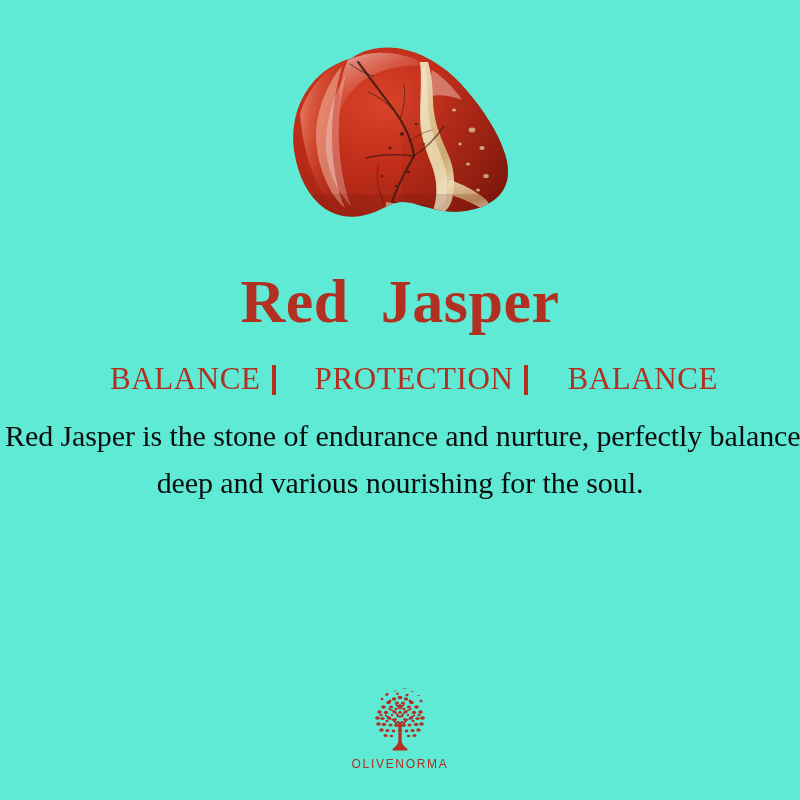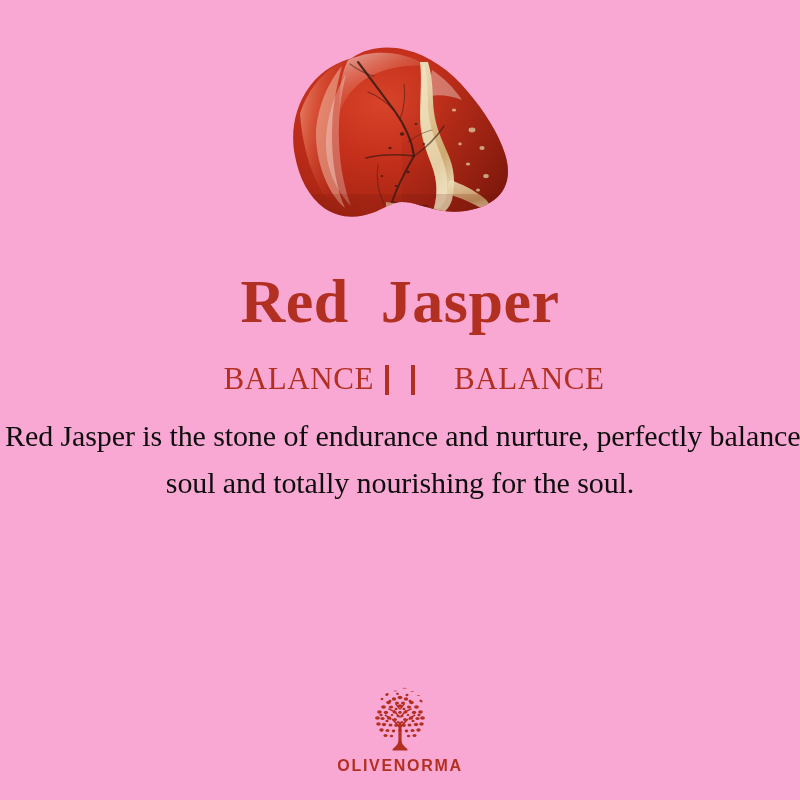--- a/index.html
+++ b/index.html
@@ -12,21 +12,21 @@
     height: 800px;
     background: #ffffff;
     font-family: "Liberation Serif", "DejaVu Serif", serif;
     overflow: hidden;
   }
 
   .page {
     position: relative;
     width: 800px;
     height: 800px;
-    background: #f9a8d4;
+    background: #5eead4;
     display: flex;
     flex-direction: column;
     align-items: center;
   }
 
   
   .stone-area {
     position: relative;
     width: 800px;
     height: 268px;
@@ -104,22 +104,22 @@
     top: 684px;
     display: flex;
     flex-direction: column;
     align-items: center;
   }
   .logo-mark { display: block; width: 78px; height: 70px; }
   .logo-word {
     margin-top: 4px;
     color: #b23022;
     font-family: "Liberation Sans", "DejaVu Sans", sans-serif;
-    font-size: 16px;
-    font-weight: 700;
+    font-size: 12px;
+    font-weight: 400;
     letter-spacing: 1.7px;
     line-height: 1;
   }
 </style>
 </head>
 <body>
 
 <div class="page">
 
   <div class="stone-area">
@@ -235,27 +235,28 @@
         <path d="M0 150 L250 150 L250 186 L0 186 Z" fill="#6f1409" opacity="0.18"></path>
       </g>
     </svg>
   </div>
 
   <h1 class="title">Red Jasper</h1>
 
   <div class="keywords">
     <span class="kw">BALANCE</span>
     <span class="sep"></span>
+    <span class="kw">PROTECTION</span>
     <span class="sep"></span>
     <span class="kw">BALANCE</span>
   </div>
 
   <div class="body-copy">
     <span class="ln">Red Jasper is the stone of endurance and nurture, perfectly balance</span>
-    <span class="ln">soul and totally nourishing for the soul.</span>
+    <span class="ln">deep and various nourishing for the soul.</span>
   </div>
 
   <div class="logo">
     <svg class="logo-mark" viewBox="0 0 78 70" aria-label="Olive tree">
       <g fill="#b23022">
 
         <path d="M37.4 38 L37.4 56 C37.4 59, 36.2 61, 33.6 63.2
                  L31.6 64.9 L31.6 66.4 L46.4 66.4 L46.4 64.9
                  L44.4 63.2 C41.8 61, 40.6 59, 40.6 56 L40.6 38 Z"></path>
 

